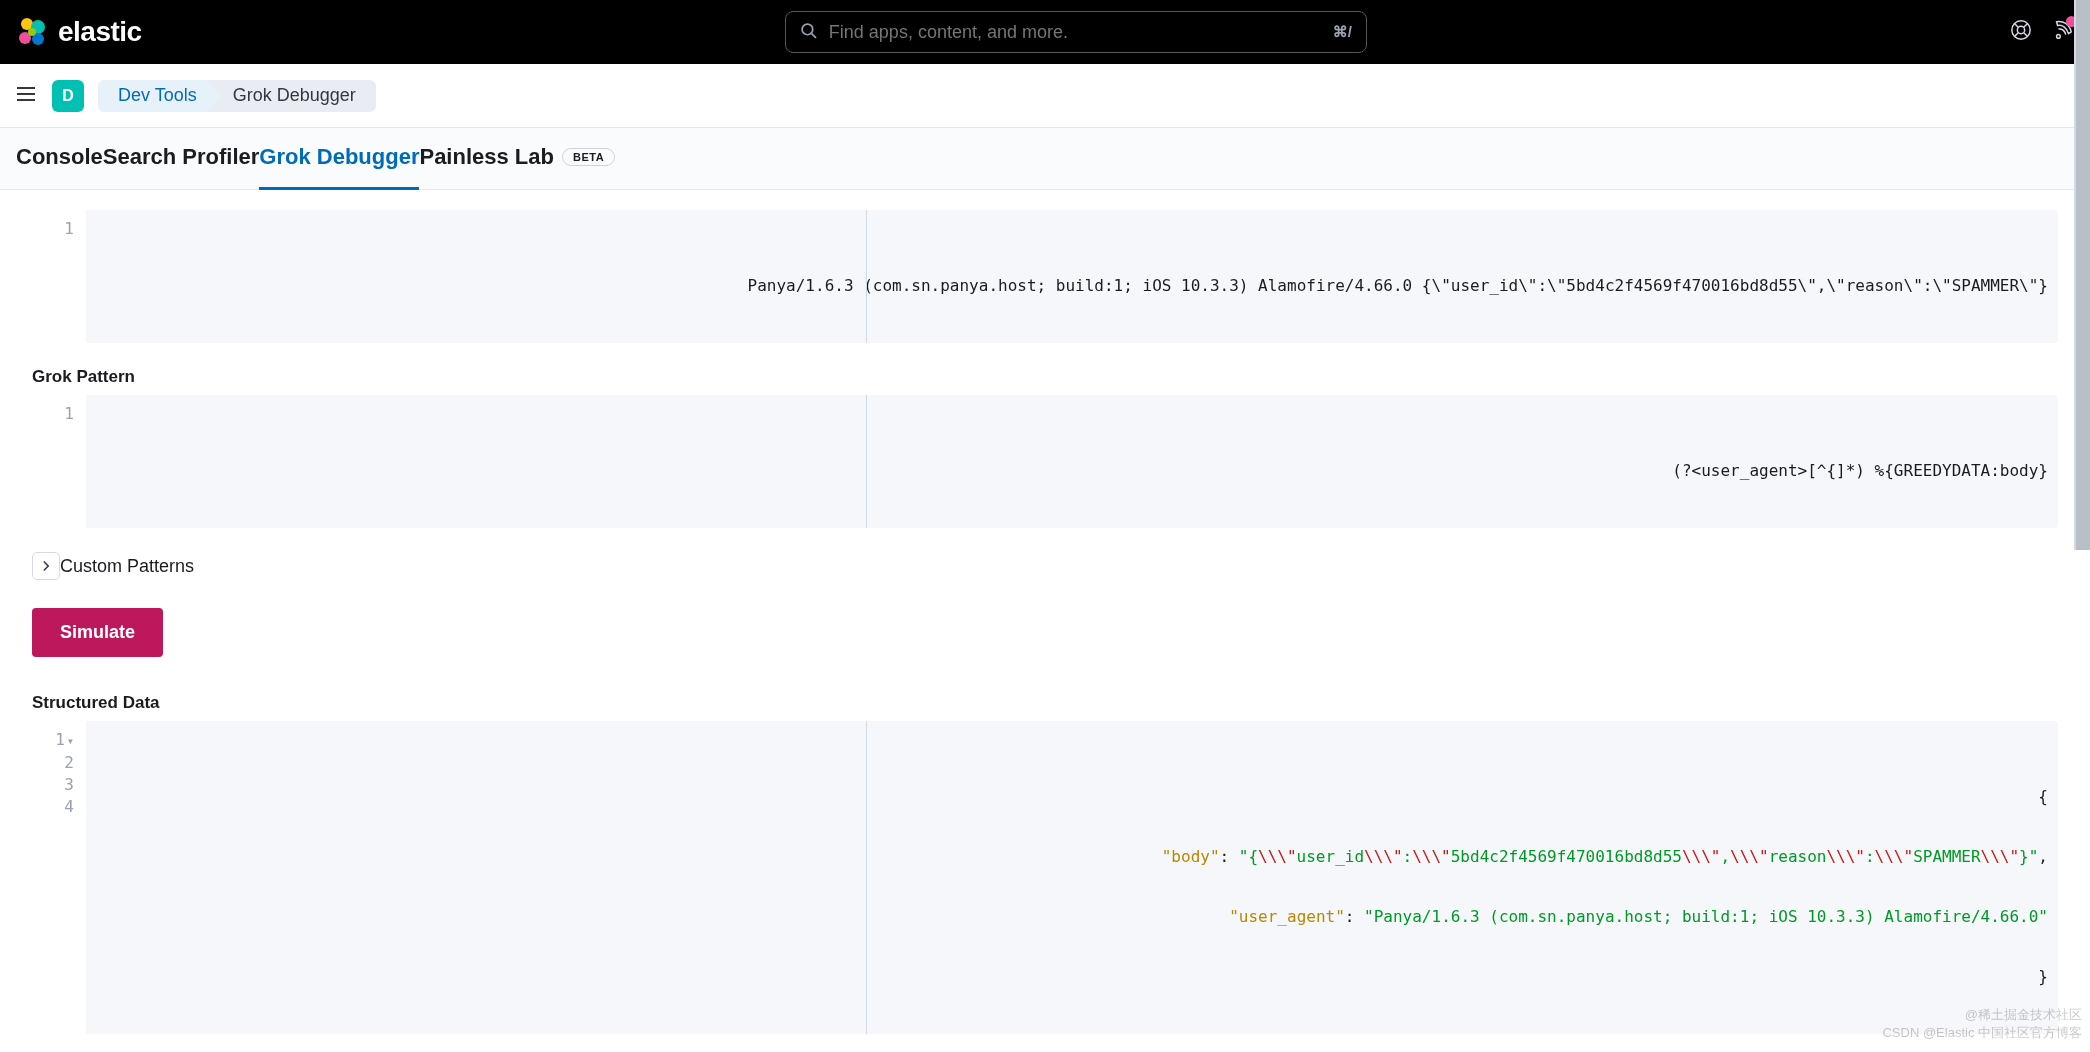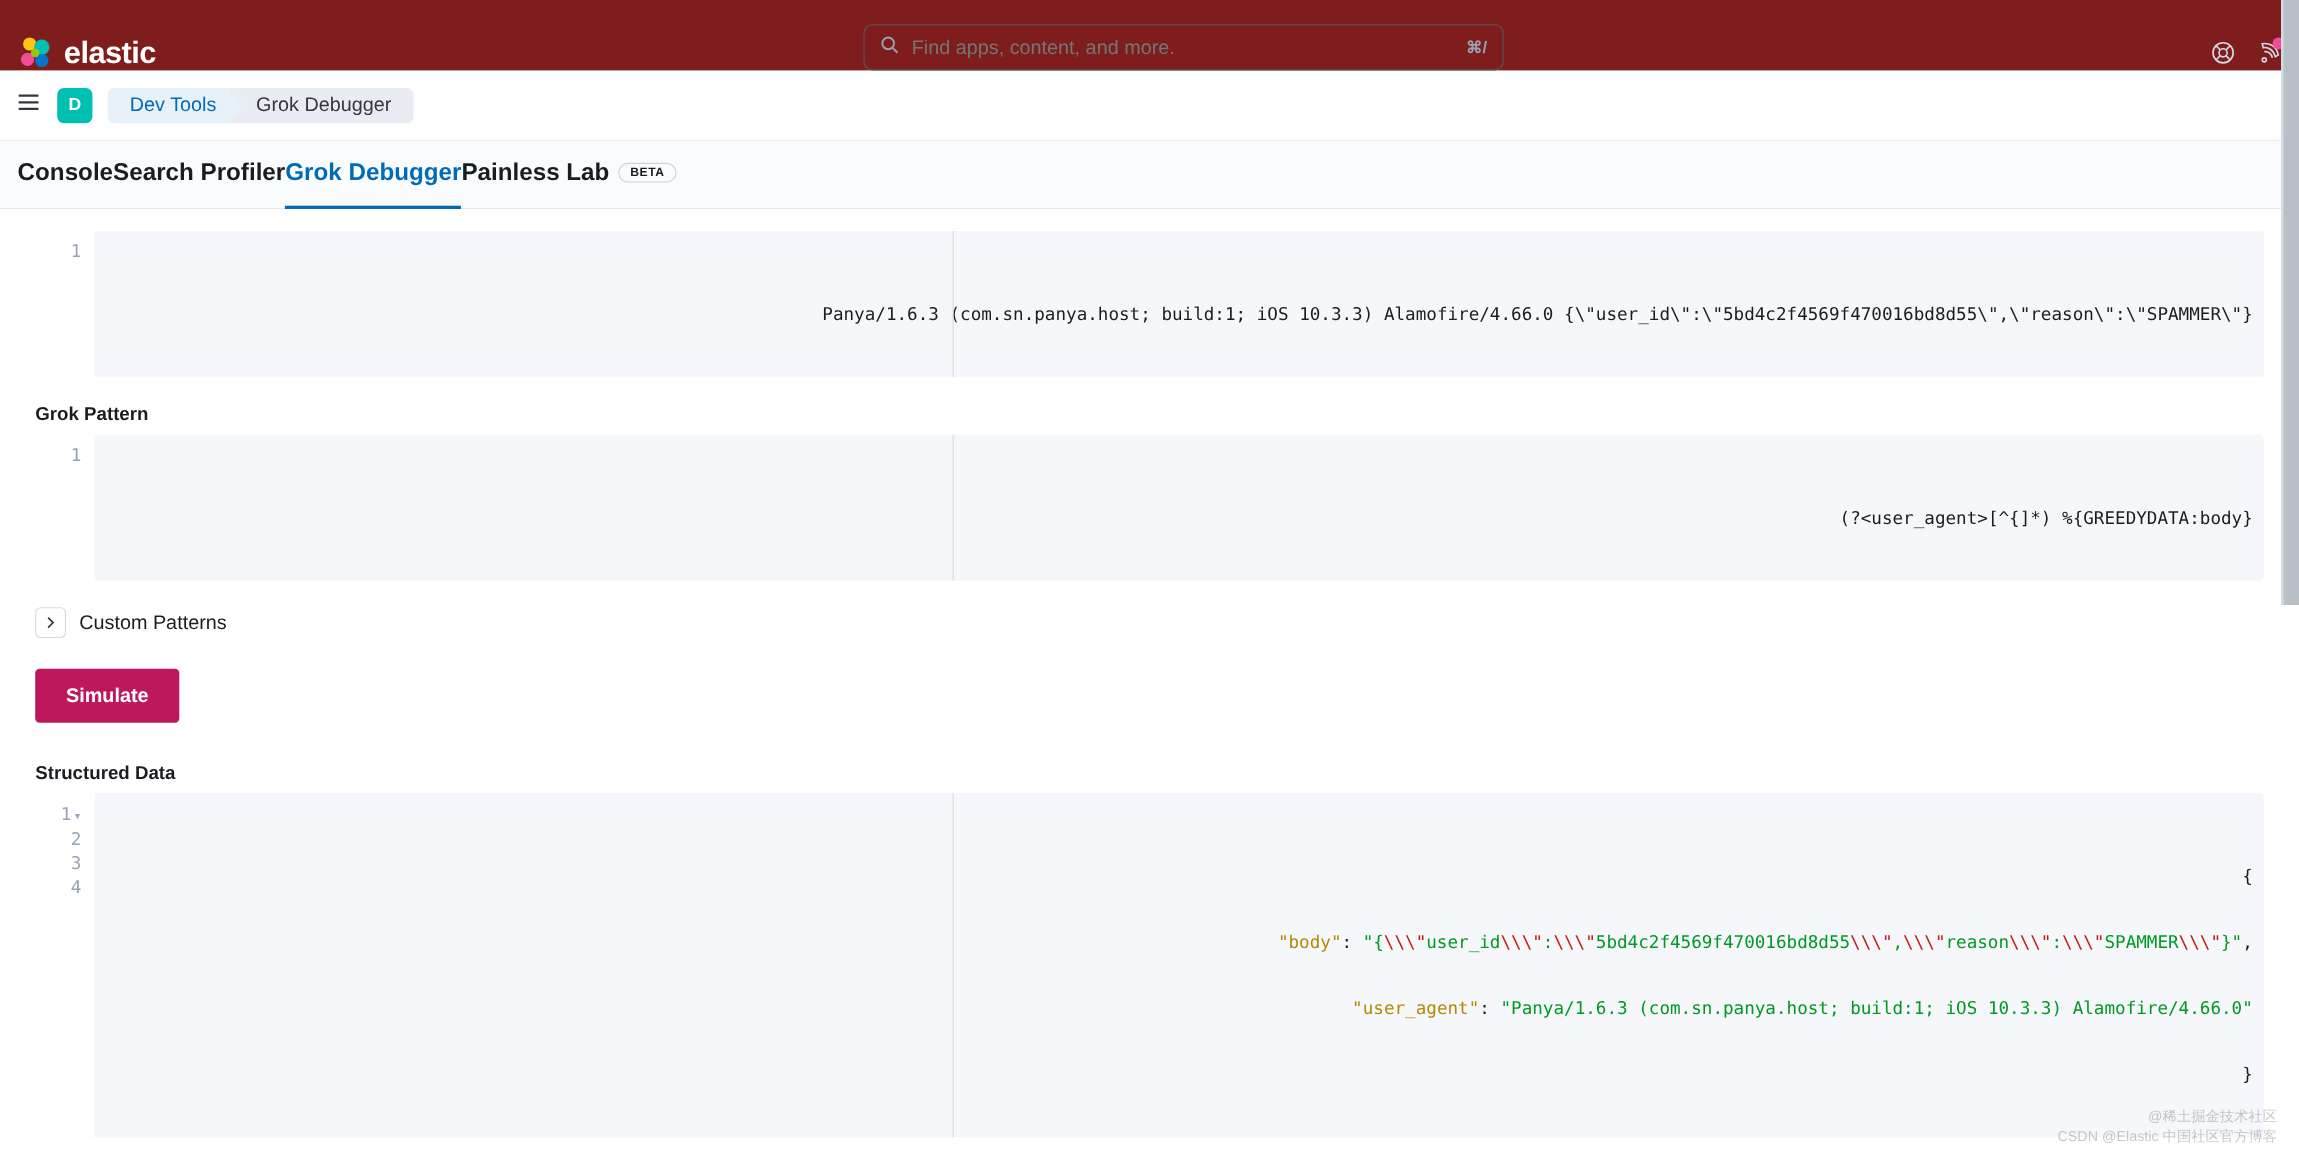--- a/index.html
+++ b/index.html
@@ -1,23 +1,23 @@
 <!DOCTYPE html>
 <html><head>
   <meta charset="utf-8">
   <style>
     * { margin: 0; padding: 0; box-sizing: border-box; }
     body { font-family: -apple-system, BlinkMacSystemFont, "Segoe UI", Helvetica, Arial, sans-serif; background: #fff; color: #1a1c21; }
     
     
     .top-header {
-      background: #7f1d1d;
+      background: #000000;
       height: 64px;
       display: flex;
-      align-items: flex-end;
+      align-items: center;
       padding: 0 16px;
       gap: 27px;
     }
     .logo-wrap { display: flex; align-items: center; gap: 10px; }
     .logo-cluster { width: 32px; height: 32px; position: relative; }
     .logo-text { color: #fff; font-size: 28px; font-weight: 600; letter-spacing: -0.5px; }
     .search-wrap { flex: 1; display: flex; justify-content: center; }
     .search-box {
       width: 582px; height: 42px;
       border: 1px solid #54565e;
@@ -84,21 +84,21 @@
       font-family: "SF Mono", Menlo, Monaco, Consolas, monospace;
       font-size: 16px;
     }
     .gutter { width: 54px; background: #fff; color: #98a2b3; text-align: right; padding: 8px 12px 8px 0; user-select: none; }
     .gutter .ln { line-height: 22px; }
     .code-body { flex: 1; padding: 8px 10px; position: relative; white-space: pre; overflow: hidden; }
     .code-line { line-height: 22px; text-align: right; }
     .mid-rule { position: absolute; top: 0; bottom: 0; left: 780px; width: 1px; background: #d3dae6; }
     
     .accordion {
-      display: flex; align-items: center; gap: 12px; cursor: pointer;
+      display: flex; align-items: center; cursor: pointer;
       font-size: 18px; margin: 18px 0 28px 0;
     }
     .accordion-chevron {
       width: 28px; height: 28px; border: 1px solid #d3dae6; border-radius: 5px;
       display: flex; align-items: center; justify-content: center;
     }
     
     .btn-primary {
       background: #be185d; color: #fff; border: none;
       padding: 14px 28px; font-size: 18px; font-weight: 600;
@@ -110,21 +110,21 @@
     .tok-key { color: #b58900; }
     .tok-str { color: #009926; }
     .tok-punc { color: #1a1c21; }
     .tok-esc { color: #c41a16; }
     .fold-caret { color: #98a2b3; font-size: 12px; margin-left: 2px; }
     
     
     .right-scroll { position: fixed; right: 0; top: 0; width: 16px; height: 550px; background: #b9bfc7; border-left: 2px solid #d3dae6; }
     
     
-    .watermark { position: fixed; right: 20px; font-size: 13px; color: rgba(0,0,0,0.22); pointer-events: none; }
+    .watermark { position: fixed; right: 8px; font-size: 13px; color: rgba(0,0,0,0.22); pointer-events: none; }
     .wm1 { bottom: 28px; }
     .wm2 { bottom: 10px; }
   </style>
 </head>
 <body>
 
 <div class="top-header">
   <div class="logo-wrap">
     <div class="logo-cluster">
       <svg width="32" height="32" viewBox="0 0 32 32">

